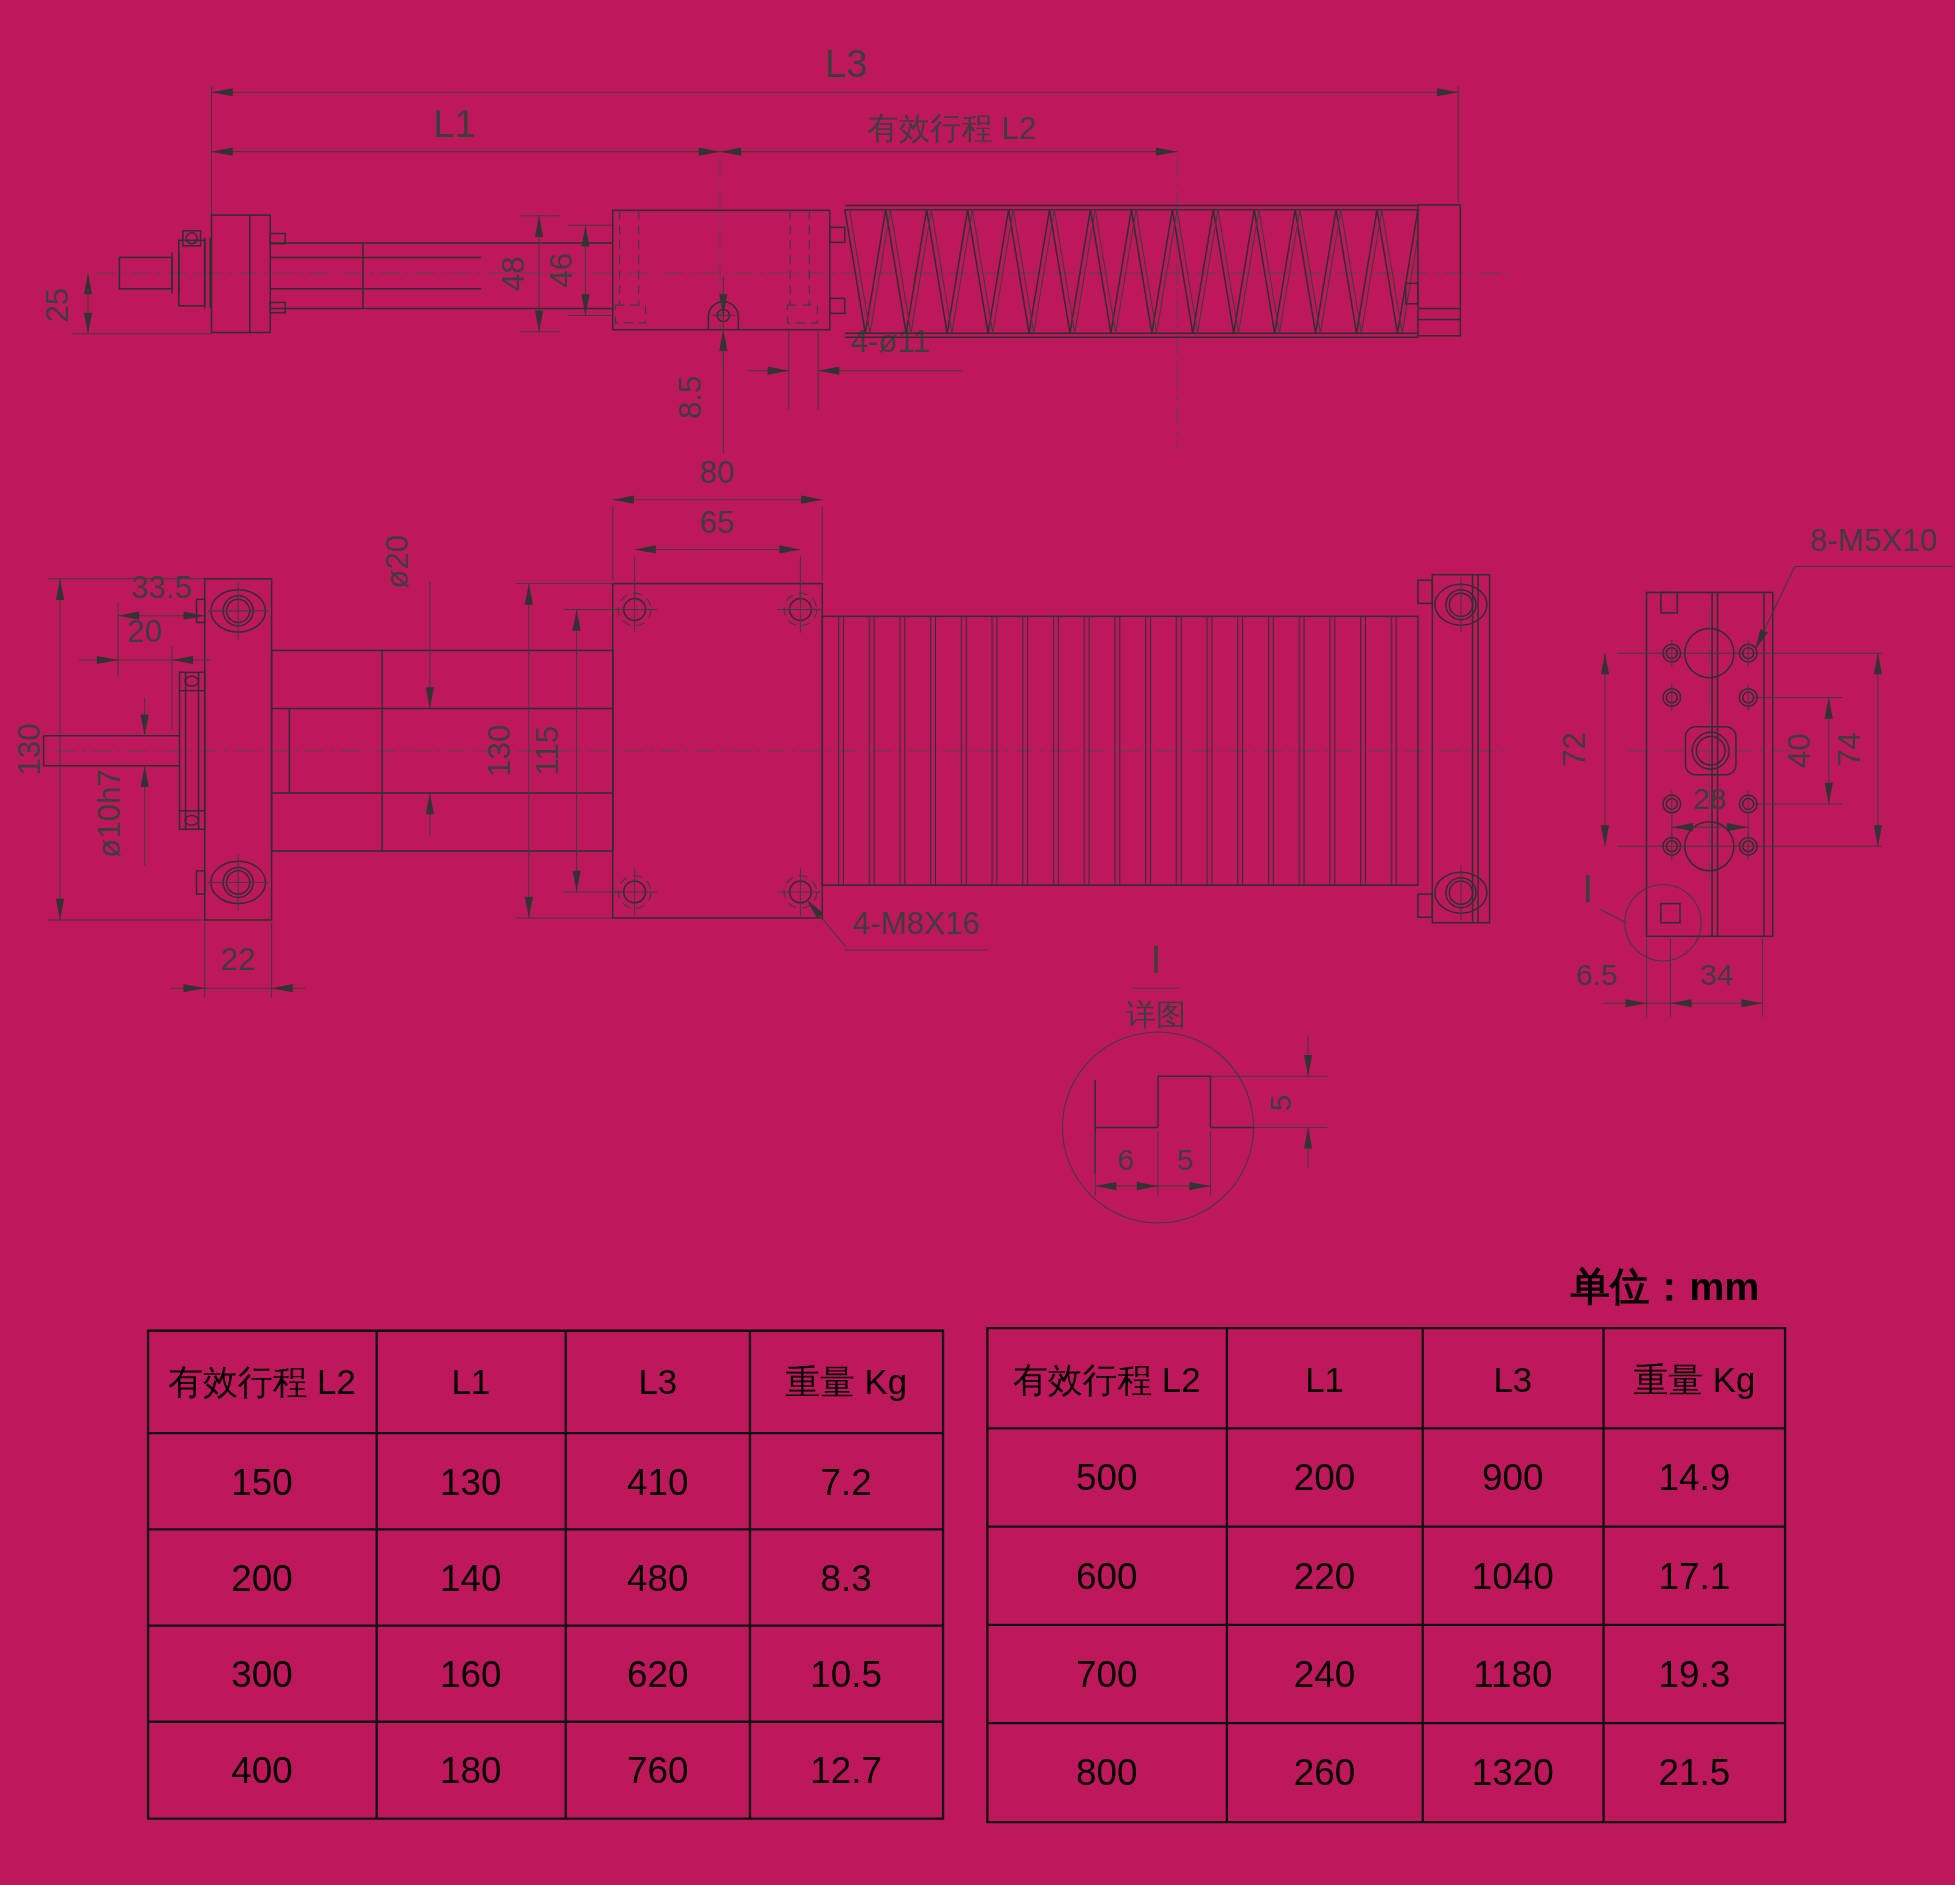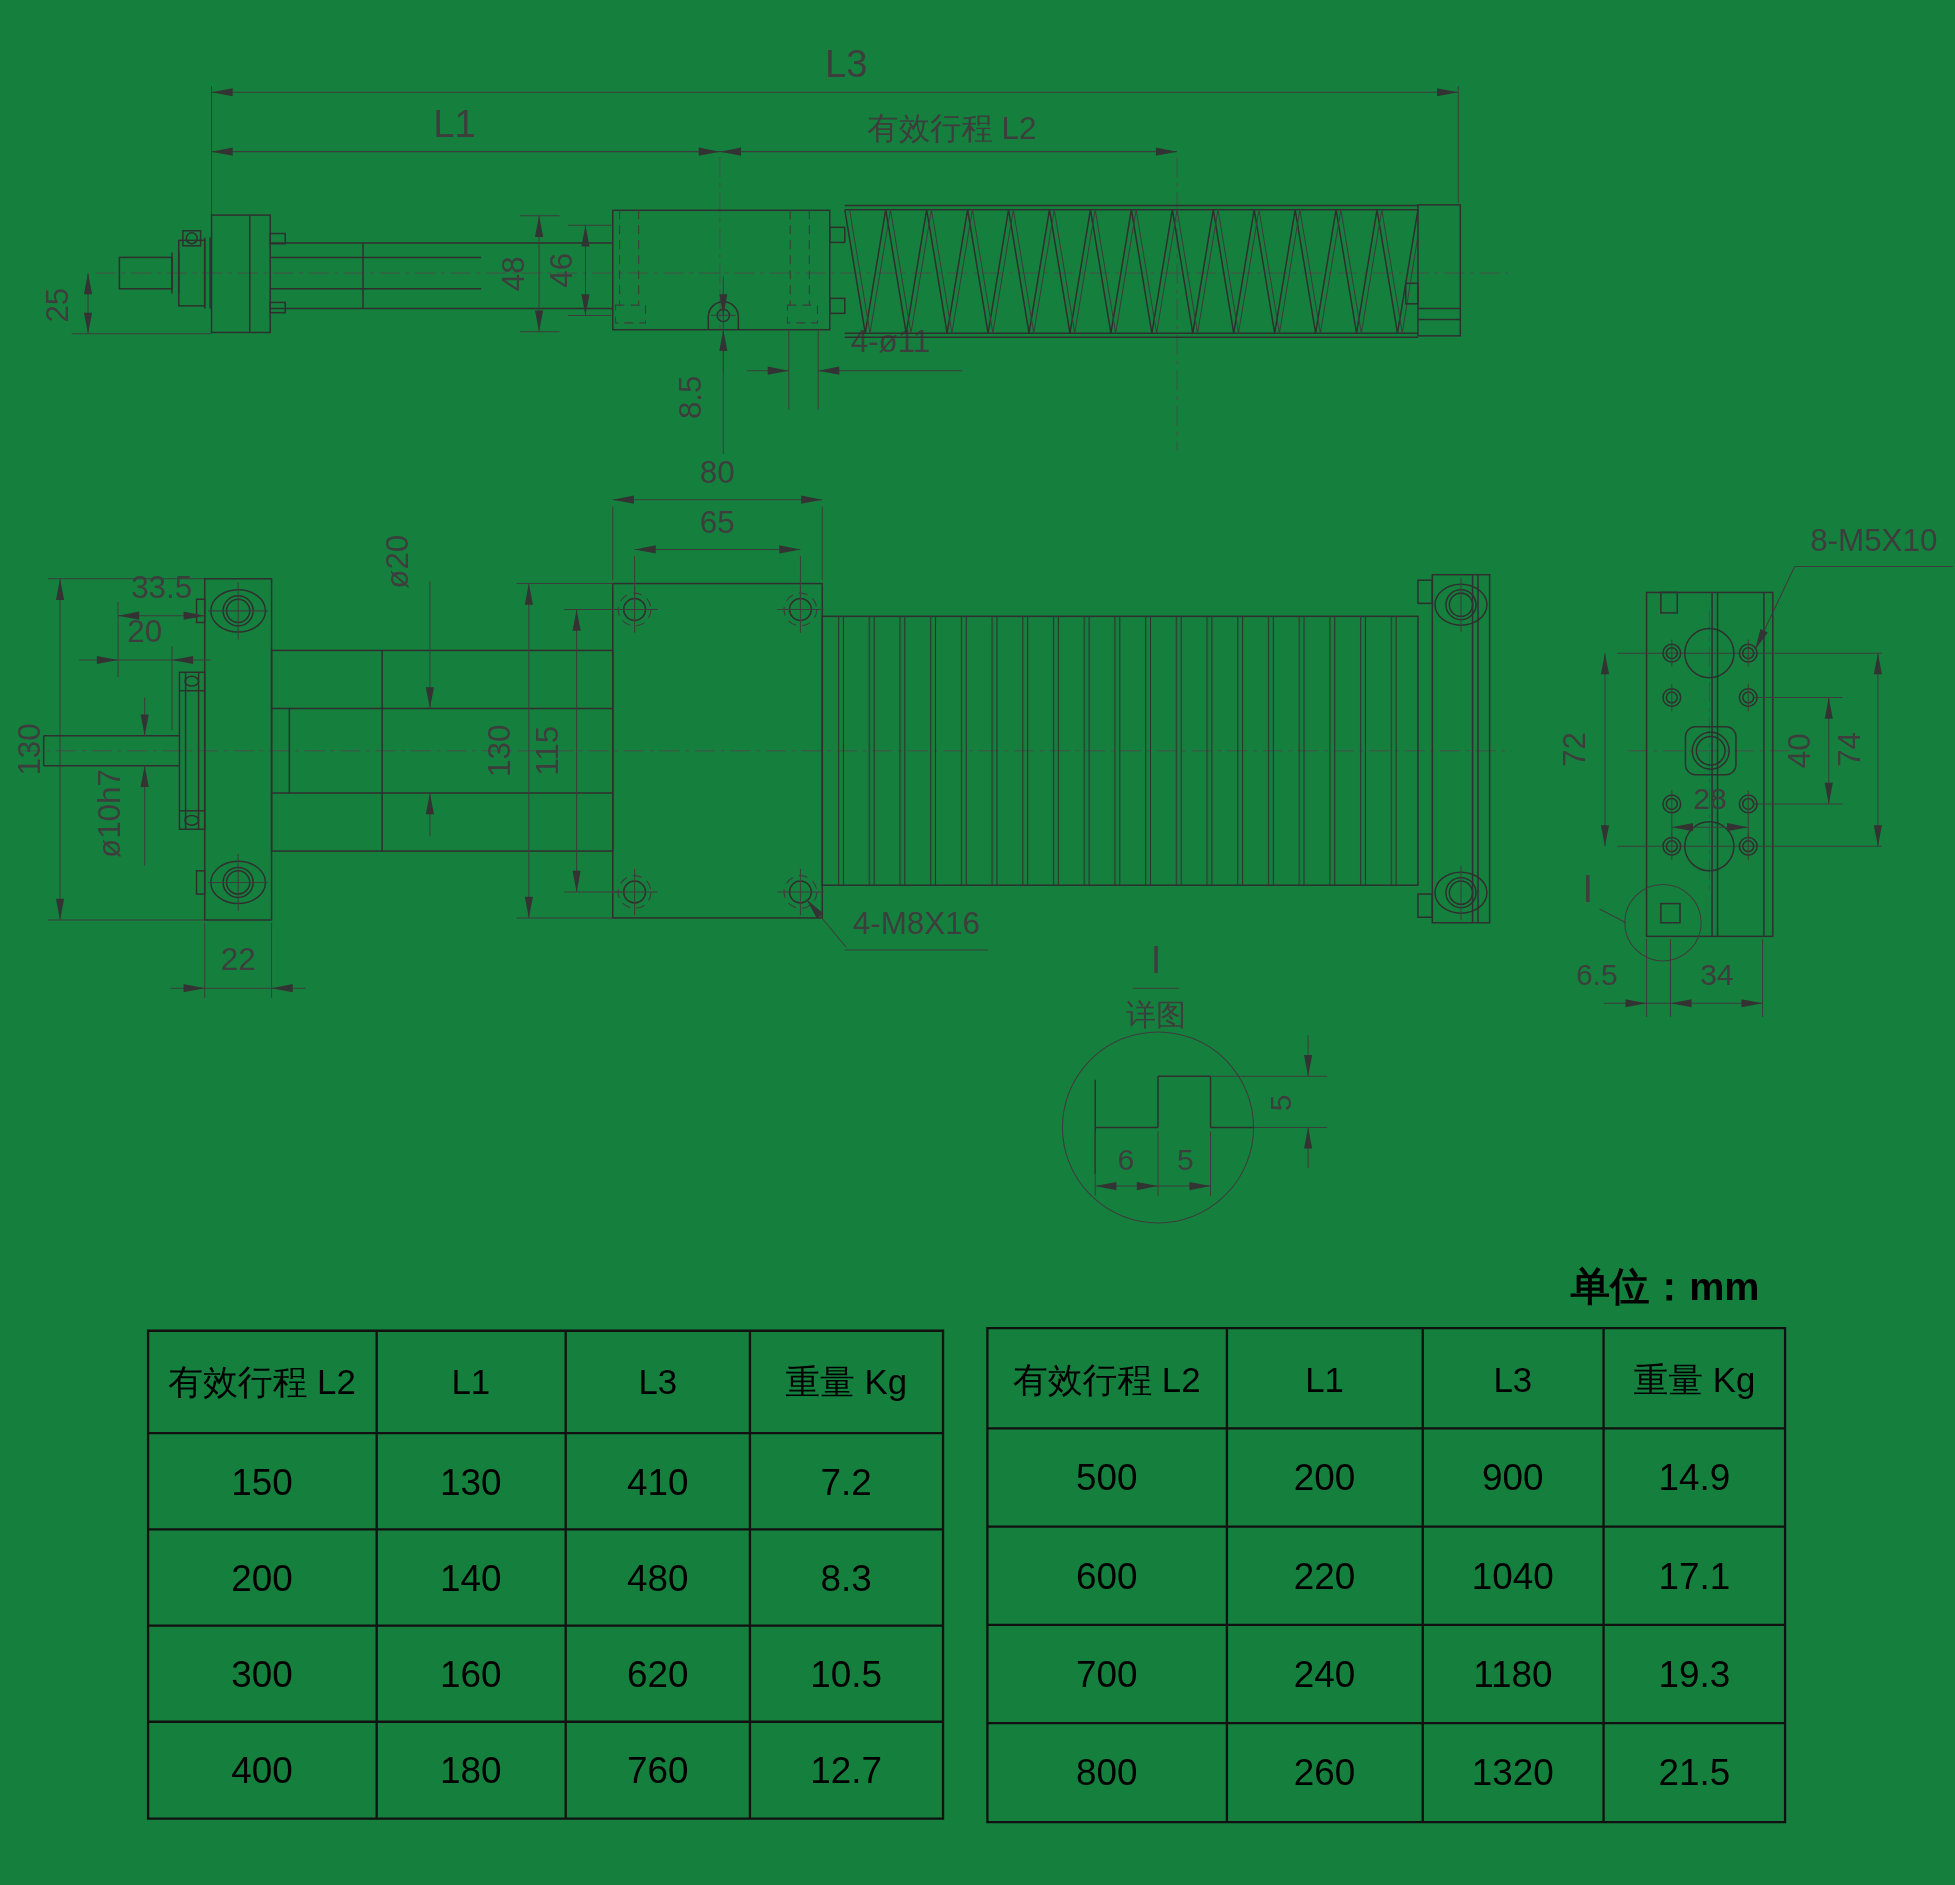--- a/index.html
+++ b/index.html
@@ -1,16 +1,16 @@
 <!DOCTYPE html>
 <html style="font-size:11px"><head>
 <meta charset="utf-8">
 <style>
   html,body{margin:0;padding:0;background:#fff;}
-  .sheet{width:1955px;height:1885px;background:#15803d;position:relative;overflow:hidden;}
+  .sheet{width:1955px;height:1885px;background:#be185d;position:relative;overflow:hidden;}
   svg{display:block;}
   svg text{font-family:"Liberation Sans",sans-serif;fill:#3d3d3d;}
   text.d{font-size:46px;text-anchor:middle;}
   text.big{font-size:56px;text-anchor:middle;}
   text.sm{font-size:44px;text-anchor:middle;}
   text.t{font-size:54px;fill:#000;text-anchor:middle;}
   text.th{font-size:51px;fill:#000;text-anchor:middle;}
   text.unit{font-size:58px;fill:#000;font-weight:600;text-anchor:middle;}
   .ln{stroke:#2f2f2f;stroke-width:2.2;fill:none;}
   .lt{stroke:#3c3c3c;stroke-width:1.5;fill:none;}

